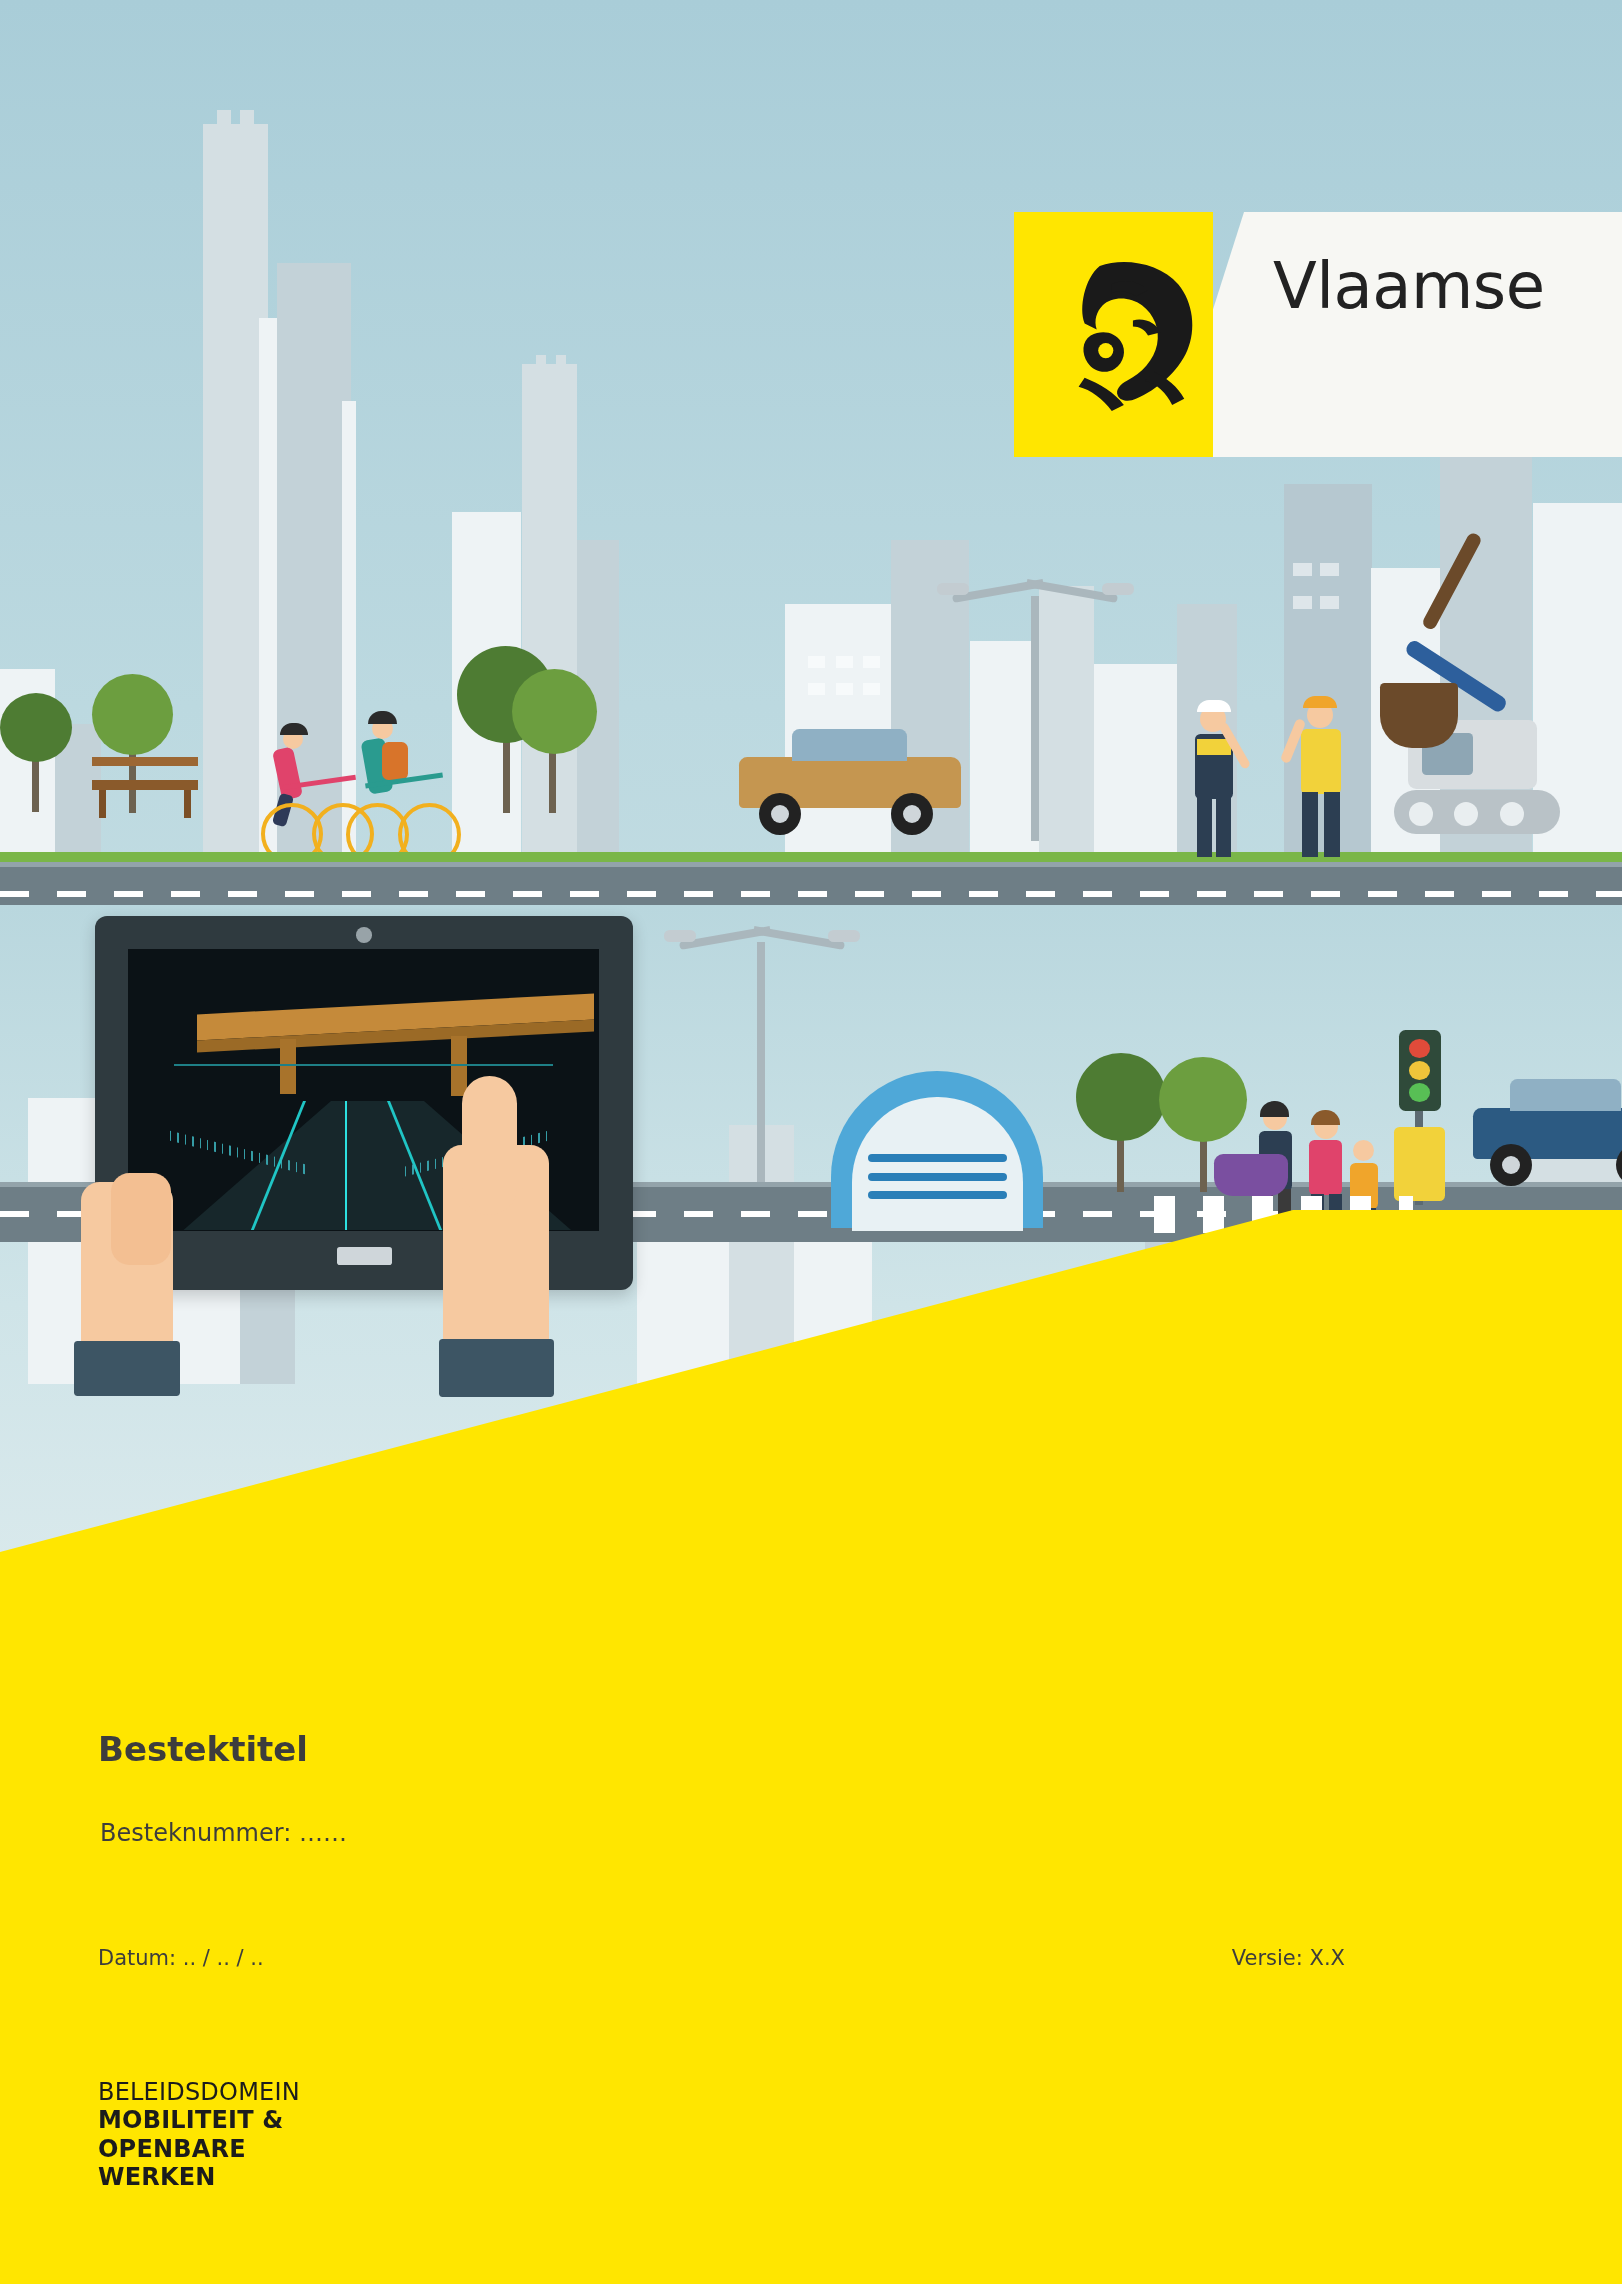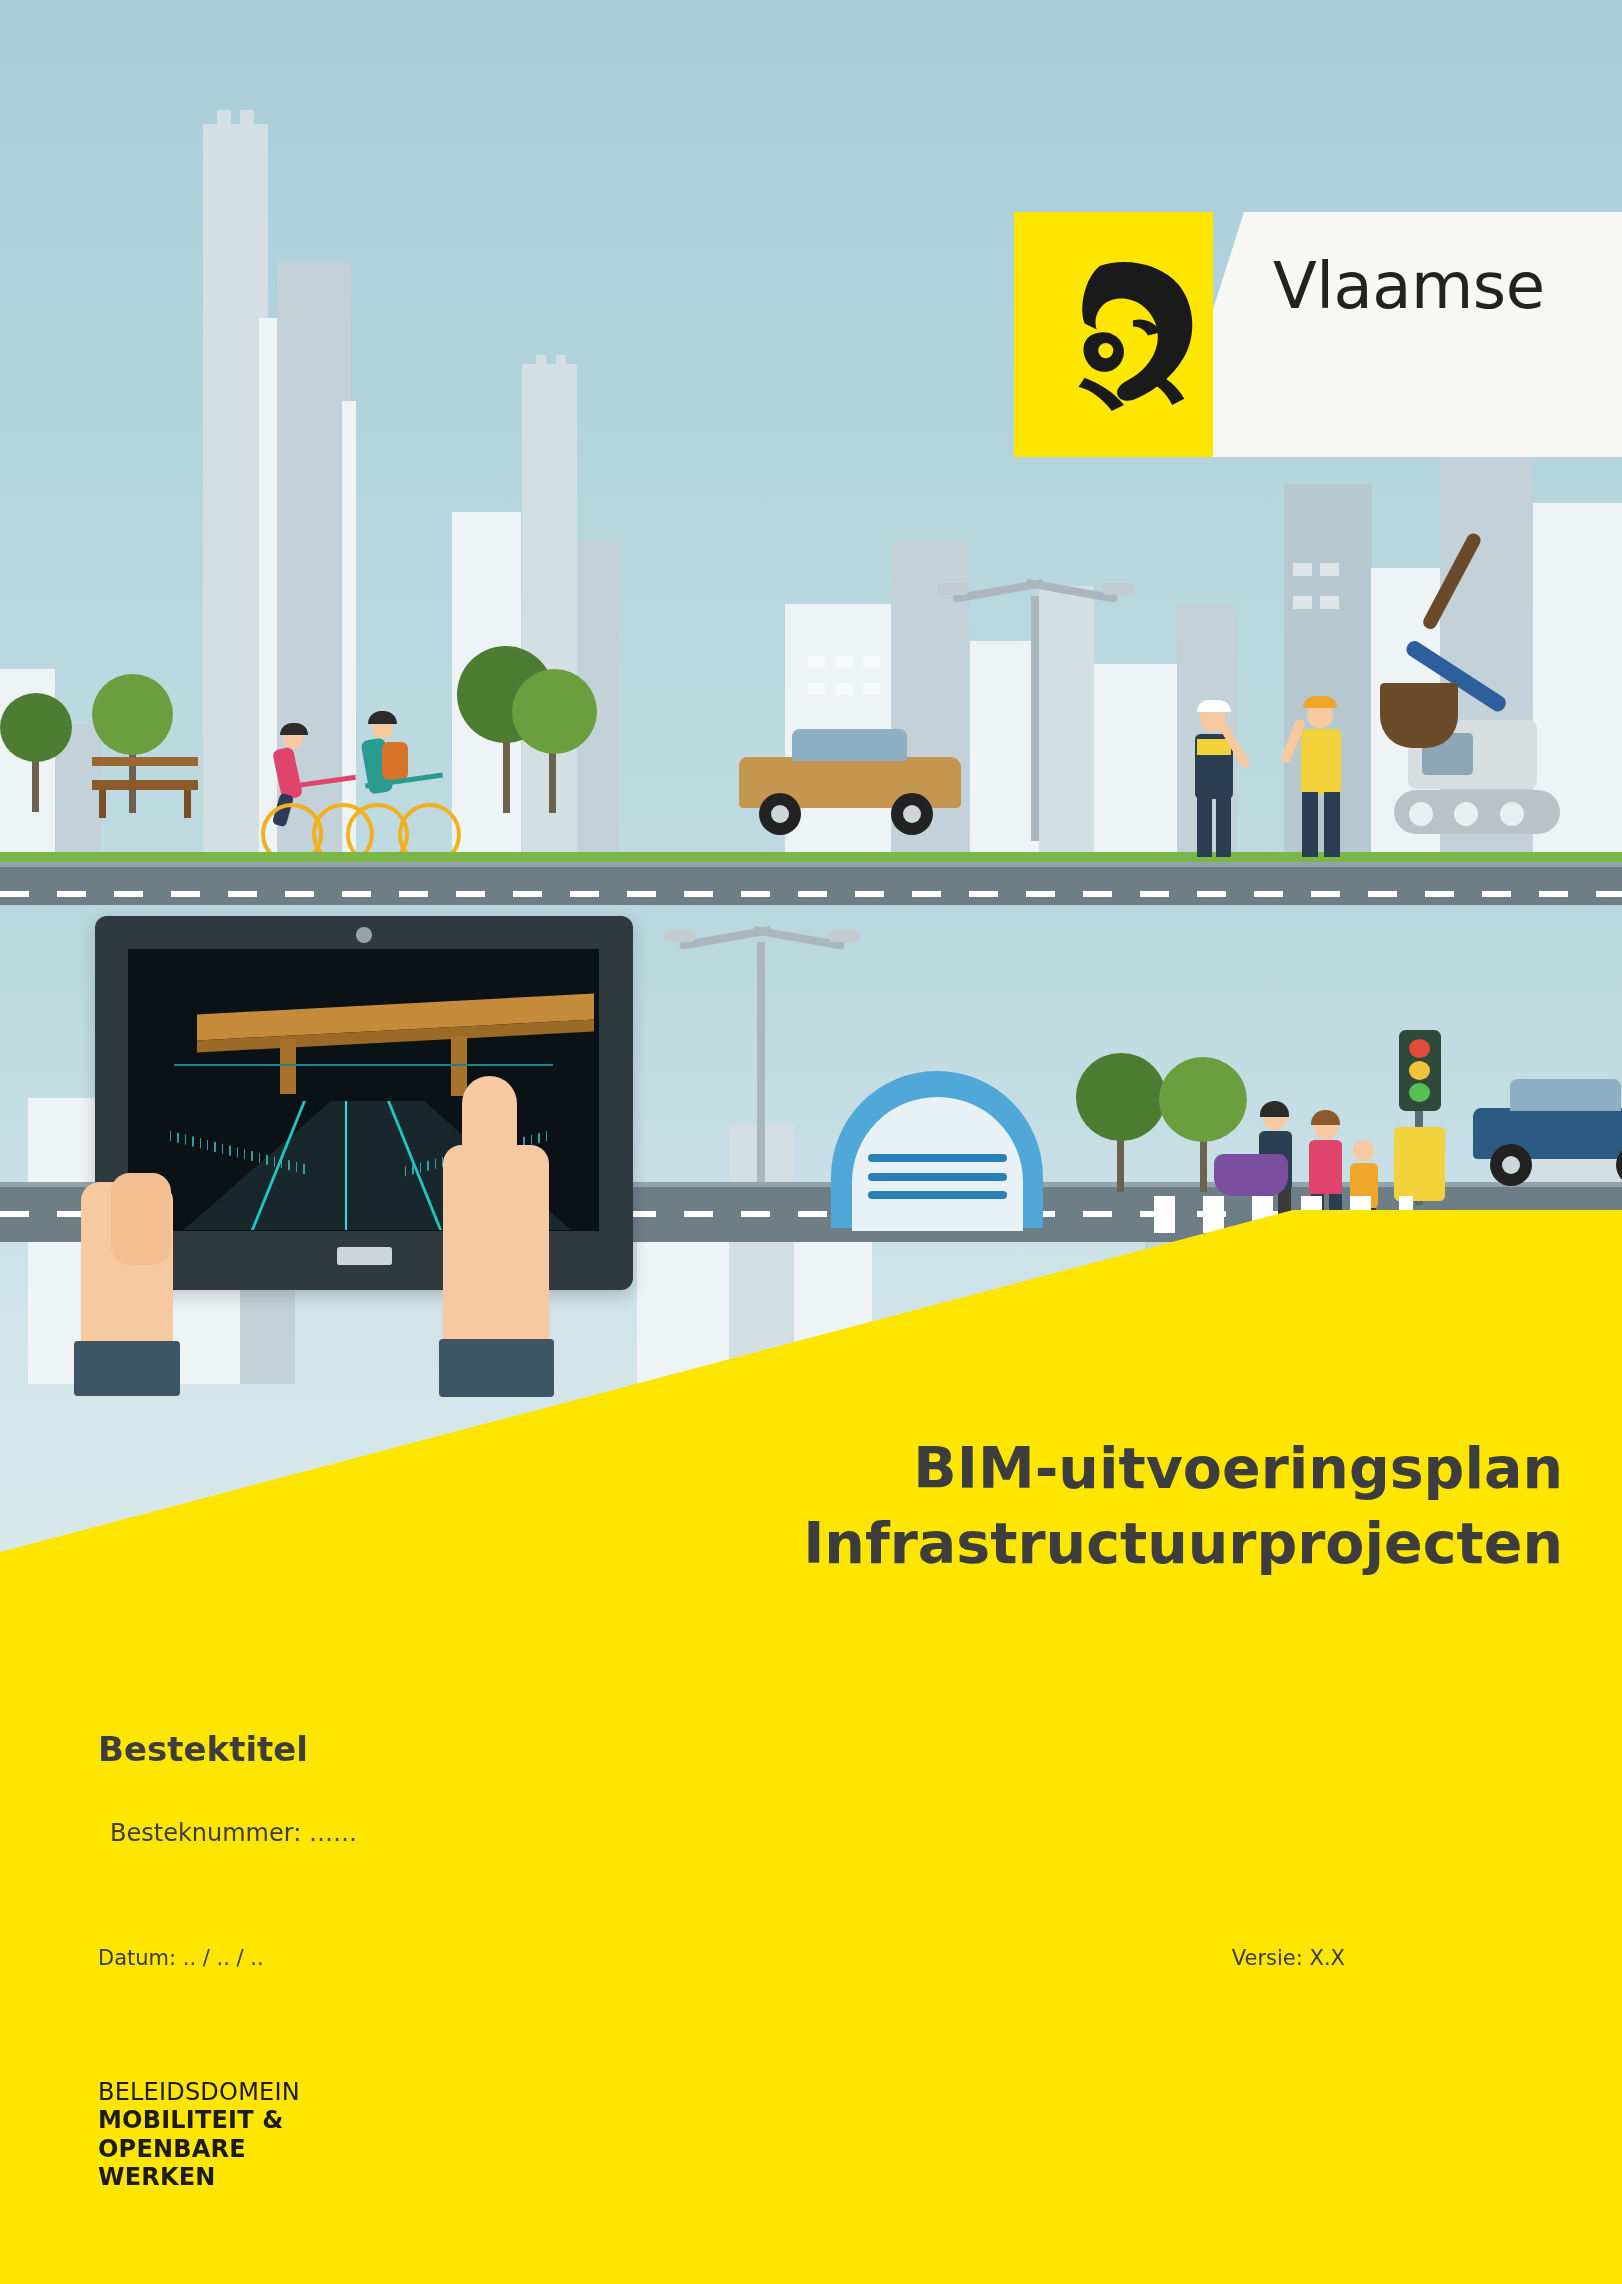--- a/index.html
+++ b/index.html
@@ -242,21 +242,21 @@
     font-family: "DejaVu Sans", sans-serif;
     font-size: 34px;
     font-weight: 700;
     color: #3d3d3d;
     margin: 0 0 50px 0;
   }
   .besteknummer {
     font-family: "DejaVu Sans", sans-serif;
     font-size: 24px;
     color: #3d3d3d;
-    margin: 12px;
+    margin: 2px;
   }
   .row-datum {
     position: absolute;
     left: 98px;
     top: 1946px;
     width: 1247px;
     display: flex;
     justify-content: space-between;
     align-items: baseline;
   }
@@ -525,24 +525,20 @@
       </svg>
       <div class="logo-text">
         <div>Vlaamse</div>
       </div>
     </div>
 
   </div>
 
   <div class="yellow-panel"></div>
 
-  <div class="title-block">
-    <div class="doc-title">BIM-uitvoeringsplan</div>
-    <div class="doc-title">Infrastructuurprojecten</div>
-  </div>
 
   <div class="meta-block">
     <div class="bestektitel">Bestektitel</div>
     <div class="besteknummer">Besteknummer: ……</div>
   </div>
 
   <div class="row-datum">
     <div class="datum">Datum: .. / .. / ..</div>
     <div class="versie"><span>Versie: </span><b>X.X</b></div>
   </div>

